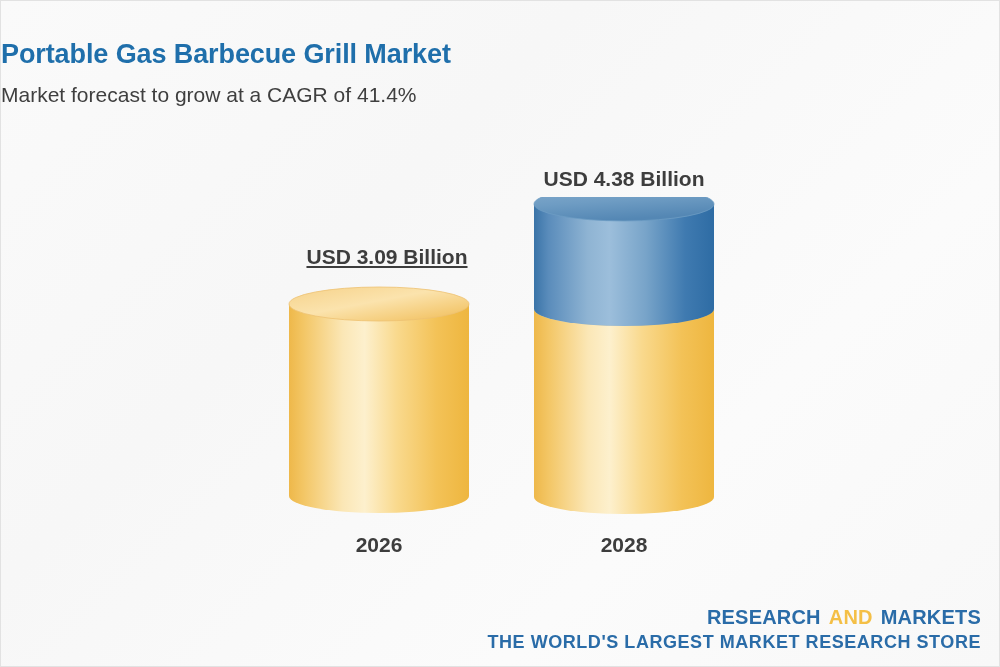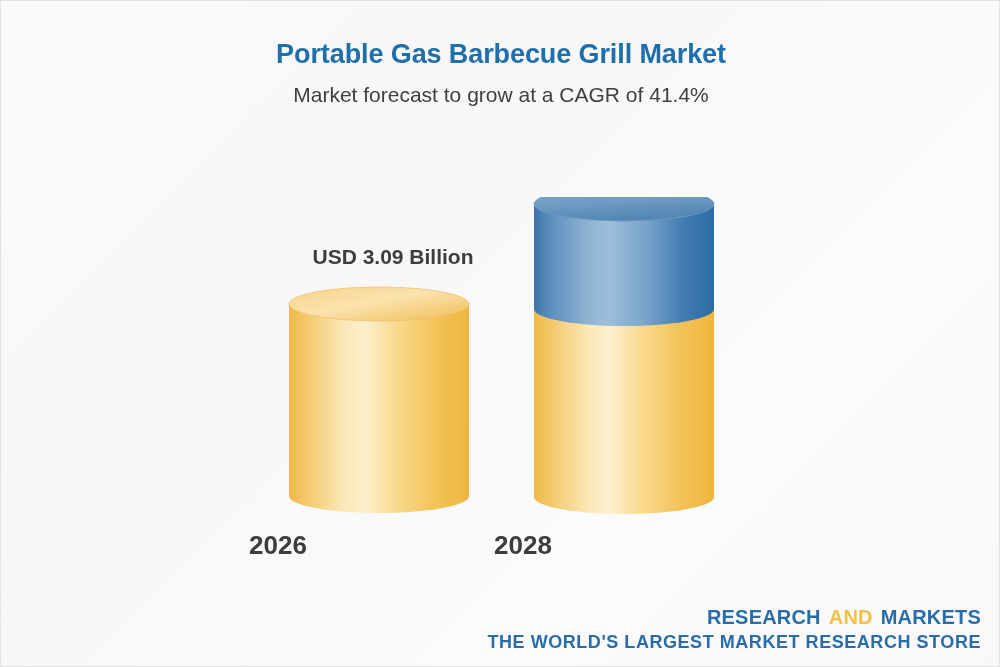--- a/index.html
+++ b/index.html
@@ -23,21 +23,20 @@
     background: linear-gradient(135deg, #fafafa 0%, #f7f7f7 35%, #fbfbfb 70%, #f8f8f8 100%);
     overflow: hidden;
   }
 
   
   .header {
     position: absolute;
     top: 36px;
     left: 0;
     width: 1000px;
-    text-align: center;
   }
   .chart-title {
     margin: 0;
     font-size: 27px;
     font-weight: bold;
     color: #1f6fab;
     letter-spacing: -0.1px;
     line-height: 34px;
   }
   .chart-subtitle {
@@ -69,21 +68,22 @@
     font-size: 21px;
     font-weight: bold;
     color: #3d3d3d;
     line-height: 26px;
     white-space: nowrap;
   }
 
   .cat-label {
     position: absolute;
     width: 260px;
-    font-size: 26px;
+    text-align: center;
+    font-size: 21px;
     font-weight: bold;
     color: #3d3d3d;
     line-height: 26px;
   }
 
   
   .footer-url {
     position: absolute;
     left: 28px;
     top: 622px;
@@ -124,21 +124,21 @@
 
 <div class="infographic">
 
   <div class="header">
     <h1 class="chart-title">Portable Gas Barbecue Grill Market</h1>
     <p class="chart-subtitle">Market forecast to grow at a CAGR of 41.4%</p>
   </div>
 
   <div class="plot">
 
-    <div class="value-label" style="left:262px; top:243px;">USD 3.09 Billion</div>
+    <div class="value-label" style="left:256px; top:243px;text-decoration:underline;">USD 3.09 Billion</div>
 
     <svg class="bar-group" width="200" height="250" viewBox="0 0 200 250" style="left:278px; top:278px;">
       <defs>
         <linearGradient id="yellowBody1" x1="0" y1="0" x2="1" y2="0">
           <stop offset="0%" stop-color="#eeb84a"></stop>
           <stop offset="8%" stop-color="#f3c665"></stop>
           <stop offset="30%" stop-color="#fbe7b6"></stop>
           <stop offset="42%" stop-color="#fdf0cd"></stop>
           <stop offset="60%" stop-color="#f9d98d"></stop>
           <stop offset="82%" stop-color="#f3c257"></stop>
@@ -151,20 +151,21 @@
         </linearGradient>
       </defs>
 
       <path d="M 10 25 L 10 217 A 90 17 0 0 0 190 217 L 190 25 Z" fill="url(#yellowBody1)"></path>
 
       <ellipse cx="100" cy="25" rx="90" ry="17" fill="url(#yellowTop1)" stroke="#eec172" stroke-width="0.8"></ellipse>
     </svg>
 
     <div class="cat-label" style="left:248px; top:531px;">2026</div>
 
+    <div class="value-label" style="left:493px; top:165px;">USD 4.38 Billion</div>
 
     <svg class="bar-group" width="200" height="330" viewBox="0 0 200 330" style="left:523px; top:196px;">
       <defs>
         <linearGradient id="blueBody2" x1="0" y1="0" x2="1" y2="0">
           <stop offset="0%" stop-color="#3a74a8"></stop>
           <stop offset="8%" stop-color="#5a8cbb"></stop>
           <stop offset="30%" stop-color="#8fb4d3"></stop>
           <stop offset="42%" stop-color="#9cbedb"></stop>
           <stop offset="62%" stop-color="#78a4c9"></stop>
           <stop offset="84%" stop-color="#3f7ab0"></stop>

